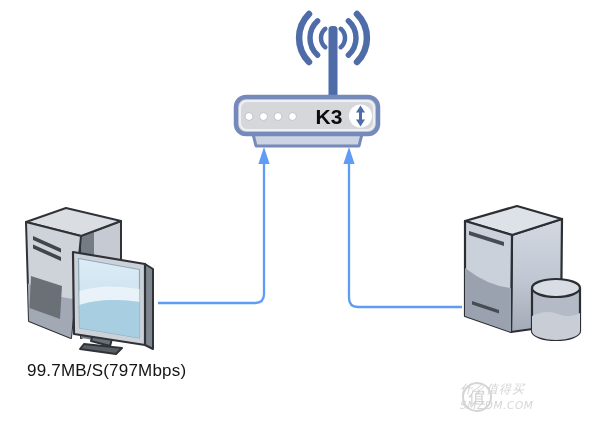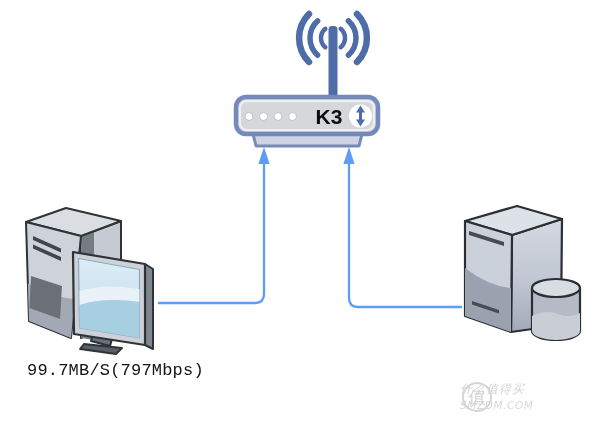--- a/index.html
+++ b/index.html
@@ -3,21 +3,21 @@
 <meta charset="utf-8">
 <style>
   html,body{margin:0;padding:0;background:#fff;}
   .stage{
     position:relative;width:600px;height:428px;background:#ffffff;
     overflow:hidden;font-family:"DejaVu Sans",sans-serif;
   }
   .stage svg{position:absolute;left:0;top:0;}
   .speed-label{
     position:absolute;top:361px;
-    font-family:Liberation Mono, monospace;
+    font-family:Liberation Sans, sans-serif;
     font-size:17px;line-height:20px;color:#141414;white-space:pre;
     letter-spacing:0.2px;
   }
   .speed-label.left{left:27px;}
   .speed-label.right{left:389px;}
   .watermark{
     position:absolute;left:460px;top:380px;width:140px;height:40px;
     display:flex;align-items:flex-start;gap:5px;color:#d3d3d3;
   }
   .wm-badge{width:34px;height:34px;flex:0 0 auto;}

